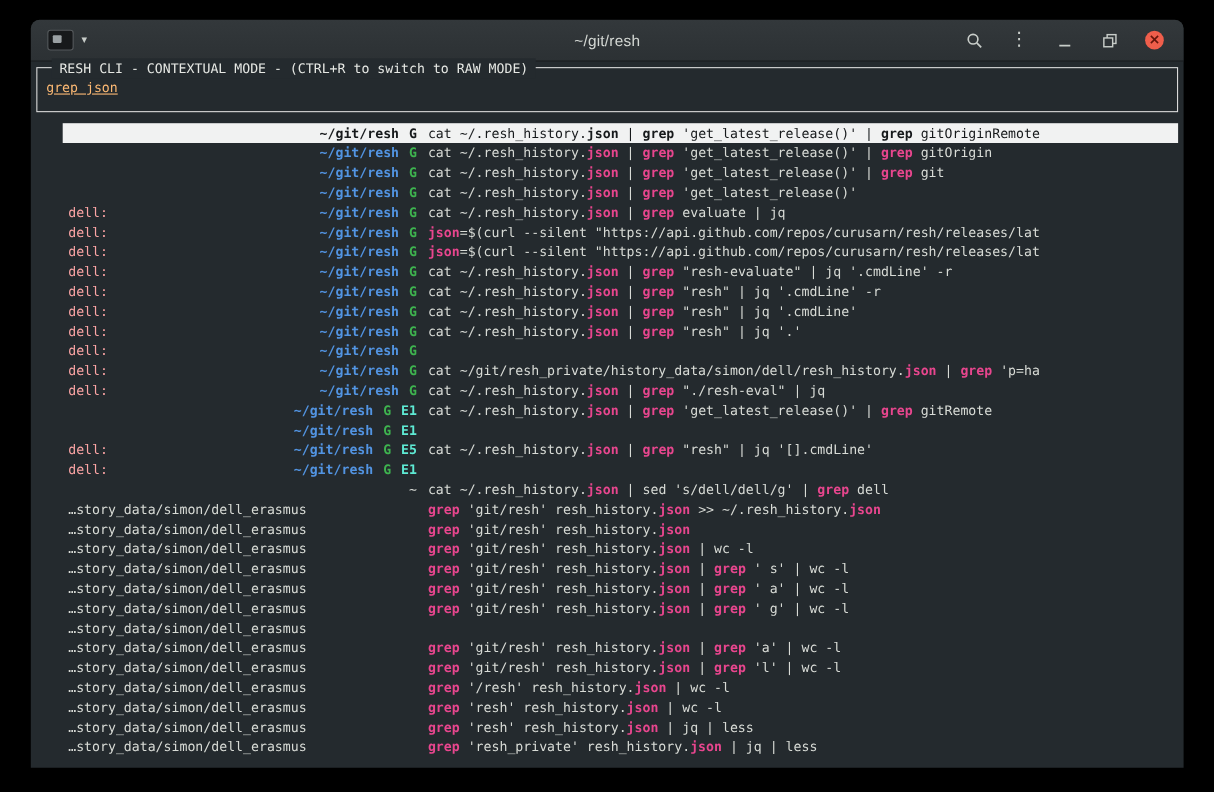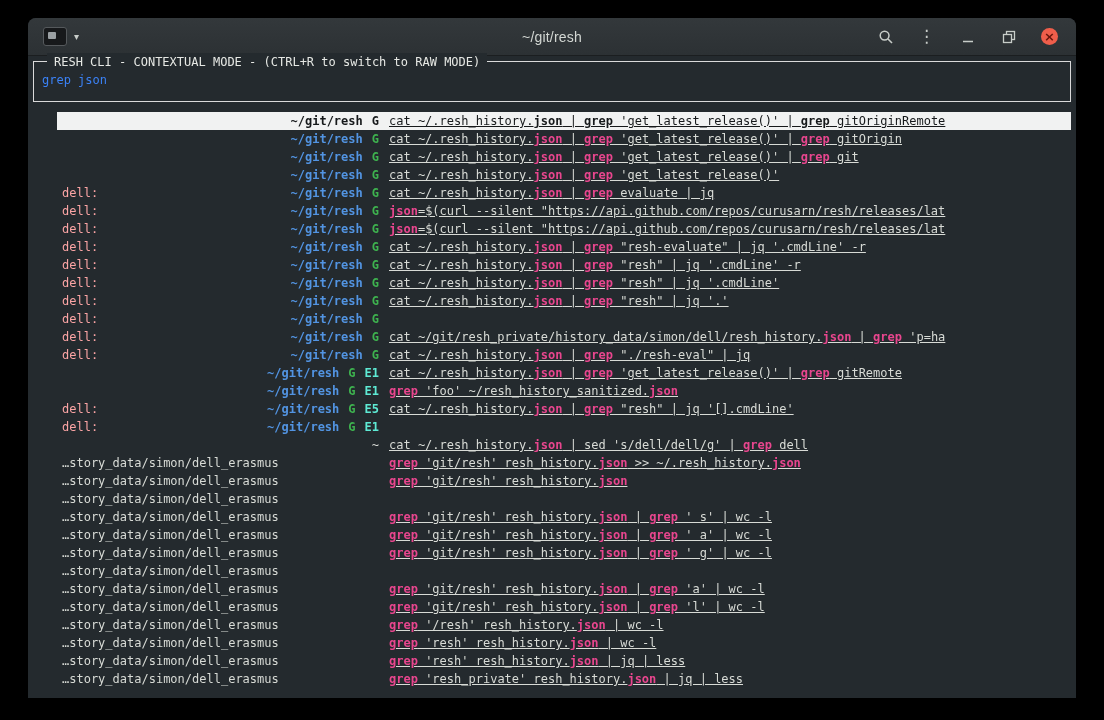--- a/index.html
+++ b/index.html
@@ -50,39 +50,39 @@
     font-size:12px;line-height:18px;color:#d8dbd6;
   }
   .query-box{
     position:relative;border:1px solid #dadada;height:39px;
     margin:2px 0 10px 0;box-sizing:content-box;
   }
   .box-legend{
     position:absolute;top:-9px;left:13px;background:#242a2e;
     padding:0 7px;color:#e6e8e4;white-space:pre;
   }
-  .query-line{padding:9px 0 0 8px;color:#3b82f6;white-space:pre;}
+  .query-line{padding:9px 0 0 8px;color:#fdba74;white-space:pre;text-decoration:underline;}
   
   .rows{}
   .row{display:flex;height:18px;line-height:18px;margin-left:24px;}
   .row.sel{background:#f1f2f2;}
   .row.sel span, .row.sel .cmd{color:#16191b !important;}
   .ctx{
     width:332px;flex:none;box-sizing:border-box;
     display:flex;justify-content:space-between;
     padding:0 10px 0 5px;white-space:pre;overflow:hidden;
   }
   .row.left .ctx{justify-content:flex-start;}
   .host{color:#fca5a5;}
   .dir-blue{color:#5294e2;font-weight:bold;}
   .dir-plain{color:#d8dbd6;}
   .flag{font-weight:bold;margin-left:9px;}
   .flag-g{color:#3eb34f;}
   .flag-e{color:#5eead4;}
-  .cmd{flex:1;white-space:pre;overflow:hidden;color:#d8dbd6;text-decoration:underline;}
+  .cmd{flex:1;white-space:pre;overflow:hidden;color:#d8dbd6;}
   .hl{color:#e8468e;font-weight:bold;}
 </style>
 </head>
 <body>
 
 <div class="window">
 
   <div class="titlebar">
     <div class="tb-left">
       <span class="app-icon"></span>
@@ -176,21 +176,20 @@
         <div class="row">
           <div class="ctx"><span class="host">dell:</span><span><span class="dir-blue">~/git/resh</span><span class="flag flag-g">G</span></span></div>
           <div class="cmd">cat ~/.resh_history.<span class="hl">json</span> | <span class="hl">grep</span> "./resh-eval" | jq</div>
         </div>
         <div class="row">
           <div class="ctx"><span class="host"></span><span><span class="dir-blue">~/git/resh</span><span class="flag flag-g">G</span><span class="flag flag-e">E1</span></span></div>
           <div class="cmd">cat ~/.resh_history.<span class="hl">json</span> | <span class="hl">grep</span> 'get_latest_release()' | <span class="hl">grep</span> gitRemote</div>
         </div>
         <div class="row">
           <div class="ctx"><span class="host"></span><span><span class="dir-blue">~/git/resh</span><span class="flag flag-g">G</span><span class="flag flag-e">E1</span></span></div>
-          <div class="cmd"><span class="hl">grep</span> 'foo' ~/resh_history_sanitized.<span class="hl">json</span></div>
         </div>
         <div class="row">
           <div class="ctx"><span class="host">dell:</span><span><span class="dir-blue">~/git/resh</span><span class="flag flag-g">G</span><span class="flag flag-e">E5</span></span></div>
           <div class="cmd">cat ~/.resh_history.<span class="hl">json</span> | <span class="hl">grep</span> "resh" | jq '[].cmdLine'</div>
         </div>
         <div class="row">
           <div class="ctx"><span class="host">dell:</span><span><span class="dir-blue">~/git/resh</span><span class="flag flag-g">G</span><span class="flag flag-e">E1</span></span></div>
         </div>
         <div class="row">
           <div class="ctx"><span class="host"></span><span><span class="dir-plain">~</span></span></div>
@@ -199,20 +198,21 @@
         <div class="row left">
           <div class="ctx"><span class="host"></span><span><span class="dir-plain">…story_data/simon/dell_erasmus</span></span></div>
           <div class="cmd"><span class="hl">grep</span> 'git/resh' resh_history.<span class="hl">json</span> &gt;&gt; ~/.resh_history.<span class="hl">json</span></div>
         </div>
         <div class="row left">
           <div class="ctx"><span class="host"></span><span><span class="dir-plain">…story_data/simon/dell_erasmus</span></span></div>
           <div class="cmd"><span class="hl">grep</span> 'git/resh' resh_history.<span class="hl">json</span></div>
         </div>
         <div class="row left">
           <div class="ctx"><span class="host"></span><span><span class="dir-plain">…story_data/simon/dell_erasmus</span></span></div>
+          <div class="cmd"><span class="hl">grep</span> 'git/resh' resh_history.<span class="hl">json</span> | wc -l</div>
         </div>
         <div class="row left">
           <div class="ctx"><span class="host"></span><span><span class="dir-plain">…story_data/simon/dell_erasmus</span></span></div>
           <div class="cmd"><span class="hl">grep</span> 'git/resh' resh_history.<span class="hl">json</span> | <span class="hl">grep</span> ' s' | wc -l</div>
         </div>
         <div class="row left">
           <div class="ctx"><span class="host"></span><span><span class="dir-plain">…story_data/simon/dell_erasmus</span></span></div>
           <div class="cmd"><span class="hl">grep</span> 'git/resh' resh_history.<span class="hl">json</span> | <span class="hl">grep</span> ' a' | wc -l</div>
         </div>
         <div class="row left">

